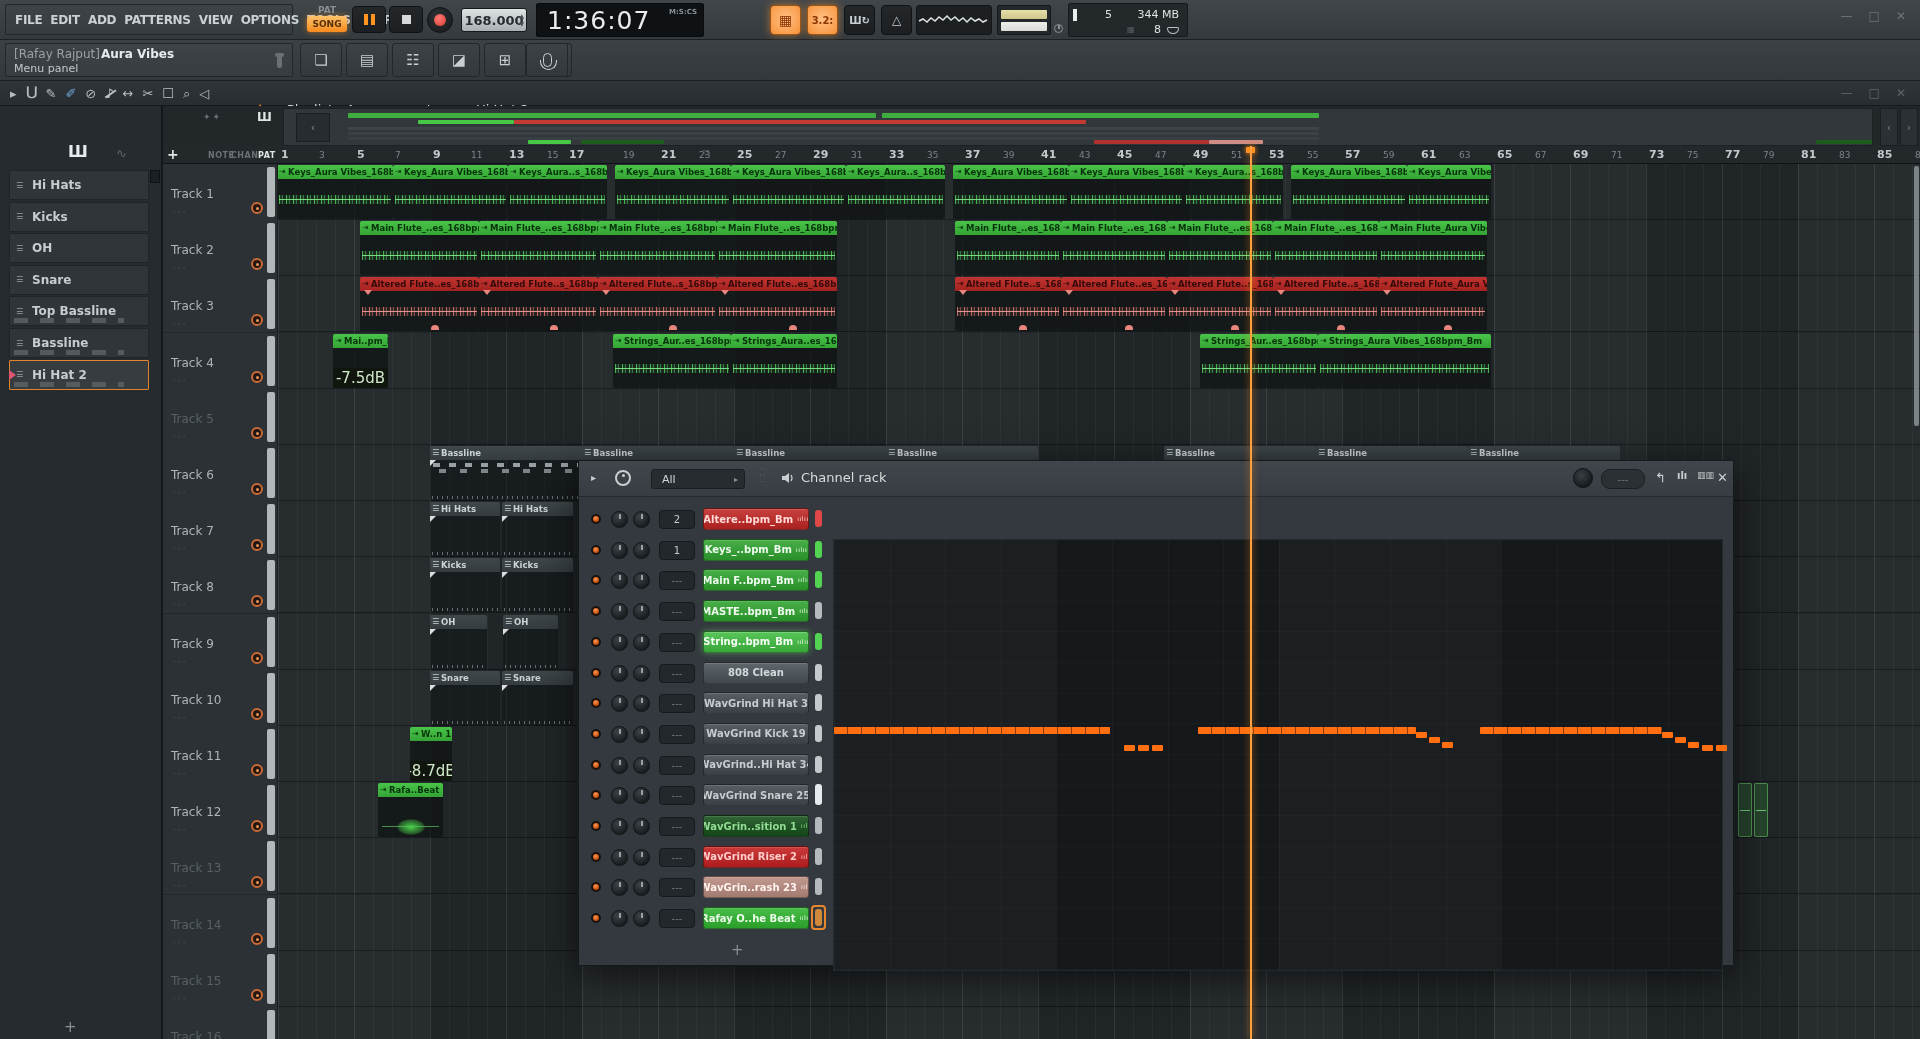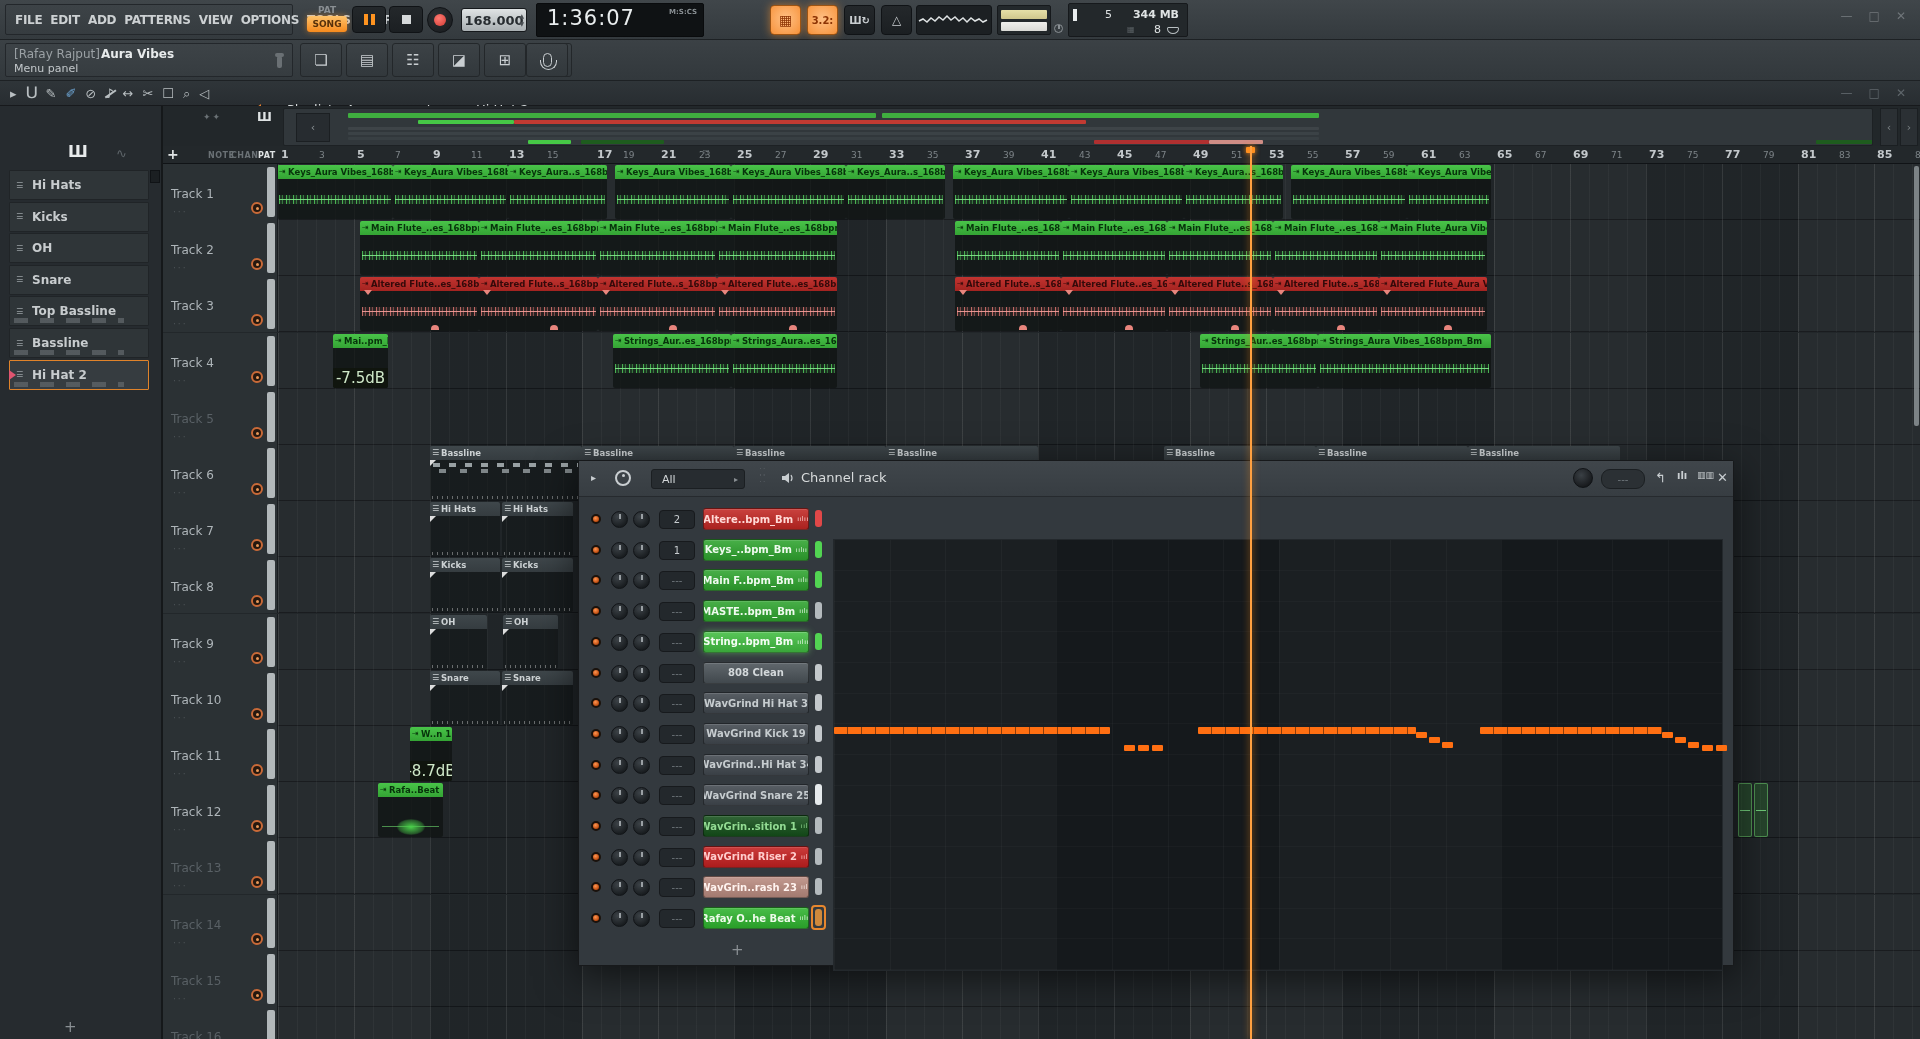--- a/index.html
+++ b/index.html
@@ -27,42 +27,42 @@
   #rec-btn { position:absolute; left:427px; top:7px; width:26px; height:26px; border-radius:50%;
              background:radial-gradient(circle at 40% 35%, #2c3134, #17191c); border:1px solid #101316;
              display:flex; align-items:center; justify-content:center; }
   #rec-btn i { width:12px; height:12px; border-radius:50%; background:radial-gradient(circle at 40% 35%, #ff7a72, #d23b34); }
   #tempo-box { position:absolute; left:461px; top:8px; width:66px; height:24px; border-radius:3px;
                background:linear-gradient(#dfe3e4,#a9afb2); border:1px solid #16191c;
                color:#272c30; font-size:13px; font-weight:700; display:flex; align-items:center; justify-content:center; }
   #tempo-box .spin { position:absolute; right:2px; top:3px; font-size:6px; color:#4b5054; line-height:8px; }
   #time-panel { position:absolute; left:536px; top:3px; width:168px; height:34px; background:#0f1214;
                 border:1px solid #090b0d; border-radius:2px; }
-  #time-main { position:absolute; left:10px; top:2px; font-size:21px; letter-spacing:1px; color:#e9edee; }
+  #time-main { position:absolute; left:10px; top:2px; font-size:25px; letter-spacing:1px; color:#e9edee; }
   #time-unit { position:absolute; right:6px; top:4px; font-size:7px; color:#8a9094; font-weight:700; }
   .litbtn { position:absolute; top:5px; width:31px; height:30px; border-radius:4px;
             background:radial-gradient(circle at 50% 45%, #ffc084, #f7923a); border:1px solid #9c5312;
             color:#8d3404; font-weight:700; display:flex; align-items:center; justify-content:center;
             box-shadow:0 0 8px rgba(255,150,50,.55); font-size:14px; }
   .dimbtn { position:absolute; top:5px; width:31px; height:30px; border-radius:4px;
             background:linear-gradient(#24282b,#1b1f22); border:1px solid #101316; color:#c9ced1;
             display:flex; align-items:center; justify-content:center; font-size:12px; font-weight:700; }
   #scope { position:absolute; left:916px; top:5px; width:76px; height:30px; background:#1c2023;
            border:1px solid #121518; border-radius:3px; display:flex; align-items:center; }
   #meters { position:absolute; left:997px; top:5px; width:54px; height:30px; background:#23282b; border:1px solid #16191c; border-radius:2px; }
   #meters .m1 { position:absolute; left:3px; top:4px; width:46px; height:9px; background:linear-gradient(#e6dfa8,#cfc68c); border-radius:1px;}
   #meters .m2 { position:absolute; left:3px; top:16px; width:46px; height:9px; background:linear-gradient(#efefec,#d9d9d5); border-radius:1px;}
   #clock-icon { position:absolute; left:1054px; top:24px; width:9px; height:9px; border-radius:50%;
                 border:1.5px solid #8a9094; } 
   #clock-icon:after { content:""; position:absolute; left:3px; top:0px; width:1.5px; height:4px; background:#8a9094; }
   #stats { position:absolute; left:1068px; top:3px; width:120px; height:34px; background:#23282b;
            border:1px solid #16191c; border-radius:2px; color:#dfe3e4; }
   #stats .vbar { position:absolute; left:4px; top:5px; width:4px; height:12px; background:#e9edee; }
   #cpu-val { position:absolute; left:36px; top:4px; font-size:11px; }
-  #mem-val { position:absolute; right:8px; top:4px; font-size:11px;font-weight:bold; }
+  #mem-val { position:absolute; right:8px; top:4px; font-size:11px; }
   #poly-val { position:absolute; right:26px; top:19px; font-size:11px; }
   #stats .gicon { position:absolute; left:58px; top:21px; font-size:8px; color:#5b6165; }
   #mouth-icon { position:absolute; right:8px; top:23px; width:12px; height:7px; border:1.5px solid #b9bfc2;
                 border-radius:2px 2px 8px 8px / 2px 2px 7px 7px; }
   .winctl { position:absolute; display:flex; gap:16px; color:#70767a; font-size:12px; }
   #winctl1 { right:14px; top:9px; }
 
   
   .row2 { position:absolute; left:0; top:40px; width:1920px; height:41px;
           background:linear-gradient(#3b4145,#32383c); border-bottom:1px solid #1d2124; }
@@ -462,21 +462,21 @@
       <span id="marker-down" style="left: 540px;">▽</span>
       <div id="ruler-flag"></div>
     <span class="rnum big" style="left: 118px;">1</span>
         <span class="rnum" style="left: 156px;">3</span>
         <span class="rnum big" style="left: 194px;">5</span>
         <span class="rnum" style="left: 232px;">7</span>
         <span class="rnum big" style="left: 270px;">9</span>
         <span class="rnum" style="left: 308px;">11</span>
         <span class="rnum big" style="left: 346px;">13</span>
         <span class="rnum" style="left: 384px;">15</span>
-        <span class="rnum big" style="left: 434px;">17</span>
+        <span class="rnum big" style="left: 406px;">17</span>
         <span class="rnum" style="left: 460px;">19</span>
         <span class="rnum big" style="left: 498px;">21</span>
         <span class="rnum" style="left: 536px;">23</span>
         <span class="rnum big" style="left: 574px;">25</span>
         <span class="rnum" style="left: 612px;">27</span>
         <span class="rnum big" style="left: 650px;">29</span>
         <span class="rnum" style="left: 688px;">31</span>
         <span class="rnum big" style="left: 726px;">33</span>
         <span class="rnum" style="left: 764px;">35</span>
         <span class="rnum big" style="left: 802px;">37</span>

